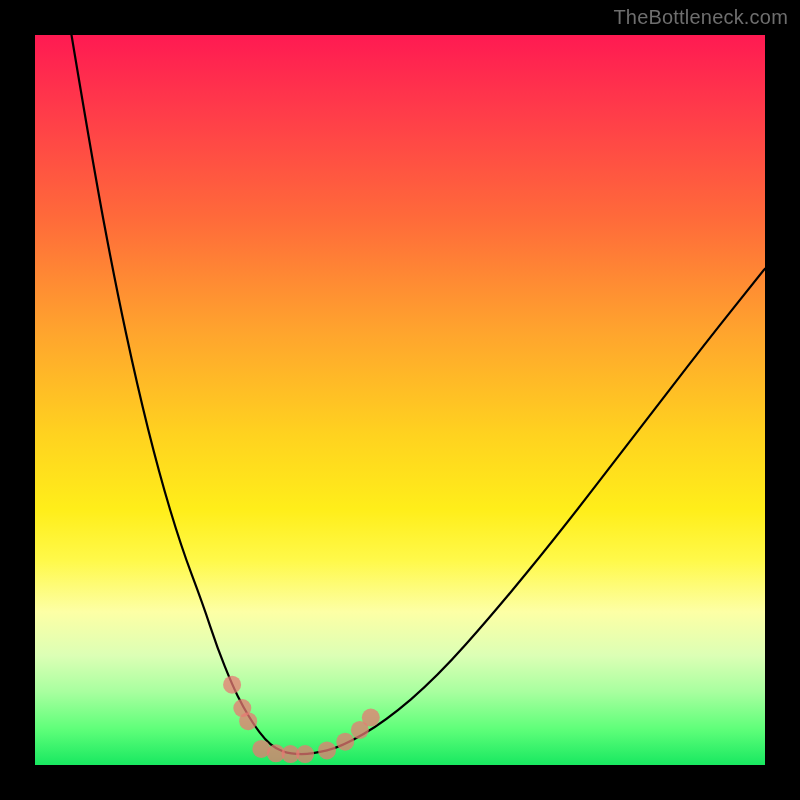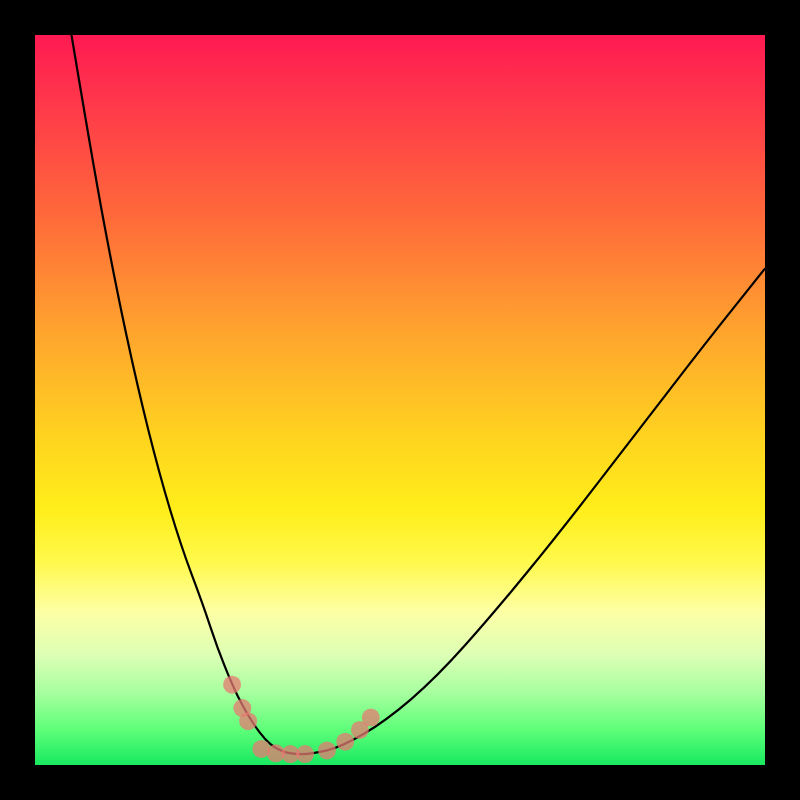--- a/index.html
+++ b/index.html
@@ -63,20 +63,21 @@
     top: 0;
     width: 100%;
     height: 100%;
     overflow: visible;
   }
 </style>
 </head>
 <body>
 
 <div class="frame">
+  <div class="watermark">TheBottleneck.com</div>
   <div class="plot-area">
     <div class="gradient-bg"></div>
     <svg class="curve" viewBox="0 0 730 730" preserveAspectRatio="none">
       <path id="curve-path" fill="none" stroke="#000" stroke-width="2.2" stroke-linecap="round" d="M 36.50 0.00 Q 58.40 131.40 69.35 189.80 Q 80.30 248.20 91.25 299.30 Q 102.20 350.40 113.15 394.20 Q 124.10 438.00 135.05 474.50 Q 146.00 511.00 156.95 540.20 Q 167.90 569.40 175.20 591.30 Q 182.50 613.20 189.80 631.45 Q 197.10 649.70 202.57 660.65 Q 208.05 671.60 213.52 680.73 Q 219.00 689.85 224.47 697.15 Q 229.95 704.45 235.43 709.20 Q 240.90 713.94 248.20 716.50 Q 255.50 719.05 266.45 719.05 Q 277.40 719.05 292.00 715.40 Q 306.60 711.75 328.50 698.98 Q 350.40 686.20 375.95 664.30 Q 401.50 642.40 430.70 609.55 Q 459.90 576.70 492.75 536.55 Q 525.60 496.40 562.10 448.95 Q 598.60 401.50 635.10 354.05 Q 671.60 306.60 700.80 270.10 T 730.00 233.60"></path>
       <g id="marker-group">
           <circle cx="197.10" cy="649.70" r="9" fill="#e77a73" fill-opacity="0.75"></circle>
           <circle cx="207.32" cy="673.06" r="9" fill="#e77a73" fill-opacity="0.75"></circle>
           <circle cx="213.16" cy="686.20" r="9" fill="#e77a73" fill-opacity="0.75"></circle>
           <circle cx="226.30" cy="713.94" r="9" fill="#e77a73" fill-opacity="0.75"></circle>
           <circle cx="240.90" cy="718.32" r="9" fill="#e77a73" fill-opacity="0.75"></circle>

